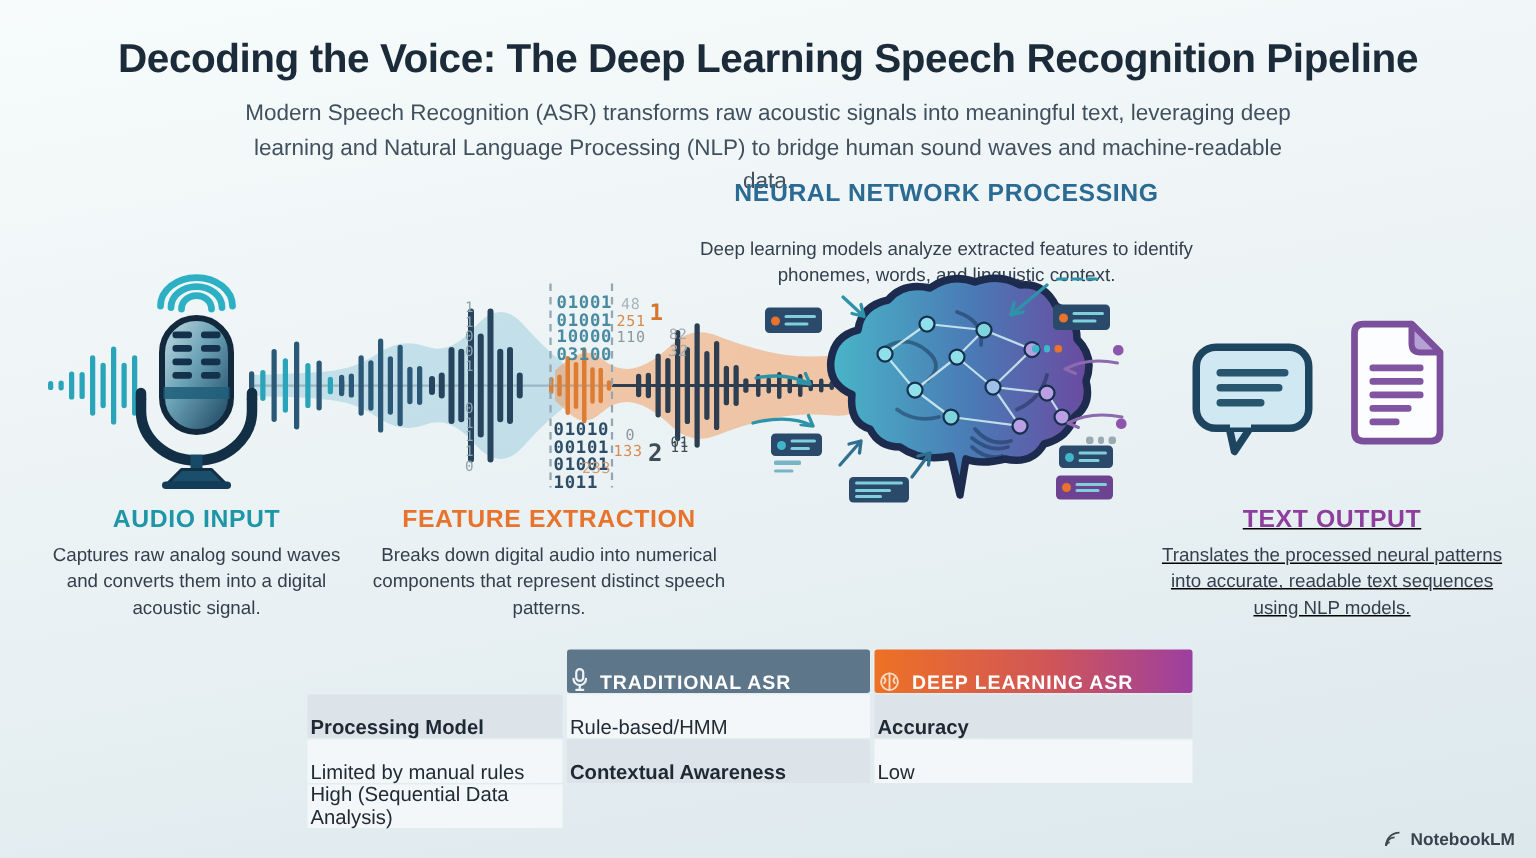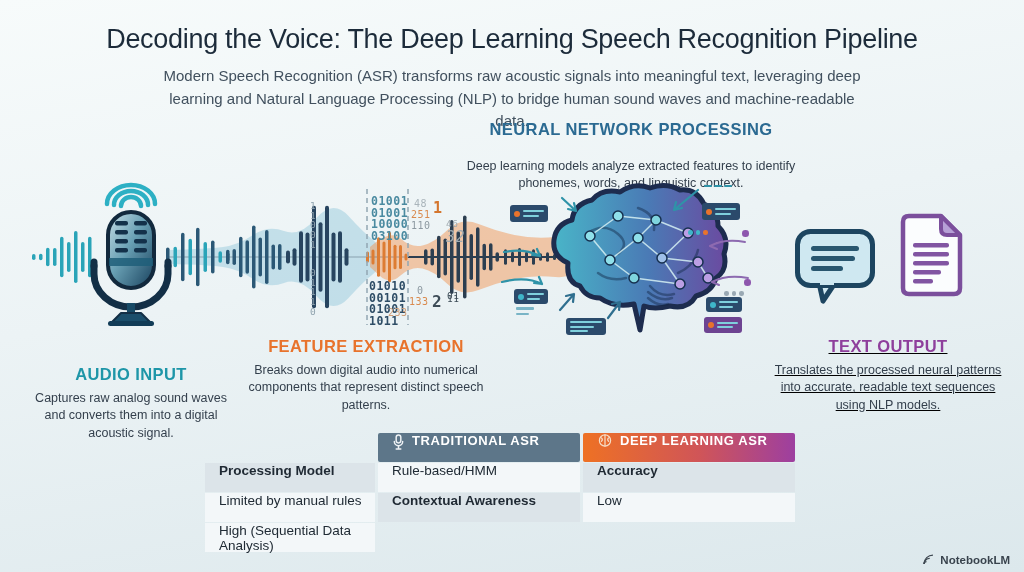--- a/index.html
+++ b/index.html
@@ -4,33 +4,33 @@
 <style>
   * { margin:0; padding:0; box-sizing:border-box; }
   html,body { background:#d9e5ea; font-family:"Liberation Sans", sans-serif; }
   #canvas{
     position:relative; width:1024px; height:572px; margin:0 auto; overflow:hidden;
     background:linear-gradient(170deg,#f7fbfb 0%,#ecf3f5 45%,#dce8ec 100%);
   }
   
   .title{
     position:absolute; top:24px; left:0; width:1024px; text-align:center;
-    font-size:27px; font-weight:normal; color:#1c2b3a; letter-spacing:-0.3px;
+    font-size:27px; font-weight:bold; color:#1c2b3a; letter-spacing:-0.3px;
   }
   .subtitle{
     position:absolute; top:65px; left:152px; width:720px; text-align:center;
     font-size:15px; line-height:1.5; color:#41505e;
   }
   
   .stage-block{ position:absolute; text-align:center; }
   .stage-label{ font-size:16.5px; font-weight:bold; letter-spacing:0.4px; }
   .stage-desc{ margin-top:6px; font-size:12.5px; line-height:1.38; color:#333f4c; }
   #nnp-block{ left:455px; top:120px; width:352px; }
   #nnp-block .stage-desc{ margin-top:19px; }
-  #audio-block{ left:25px; top:337px; width:212px;margin-top:28px; }
+  #audio-block{ left:25px; top:337px; width:212px; }
   #feature-block{ left:240px; top:337px; width:252px; }
   #output-block{ left:768px; top:337px; width:240px;text-decoration:underline; }
   
   .art{ position:absolute; }
   #mic-svg{ left:28px; top:182px; z-index:2; }
   #wave-svg{ left:168px; top:177px; z-index:1; }
   #brain-svg{ left:538px; top:178px; z-index:3; }
   #arrows-svg{ left:490px; top:182px; z-index:4; }
   #bubble-svg{ left:793px; top:227px; z-index:2; }
   #doc-svg{ left:899px; top:213px; z-index:2; }
@@ -54,21 +54,21 @@
   .dots i{ width:4.5px; height:4.5px; border-radius:50%; display:block; }
   .mini-lines{ position:absolute; z-index:5; display:flex; flex-direction:column; gap:3px; }
   .mini-lines i{ display:block; height:2.5px; width:18px; border-radius:1px; background:#79b4c6; }
   .mini-lines i:nth-child(2){ width:13px; }
   
   #comparison-table{
     position:absolute; left:205px; top:433px; z-index:2;
     display:grid; grid-template-columns:170px 202px 212px;
     grid-auto-rows:29px; column-gap:3px; row-gap:1px;
   }
-  .cell{ display:flex; align-items:flex-start; padding-left:14px; font-size:13.5px; color:#202b35; }
+  .cell{ display:flex; align-items:flex-end; padding-left:2px; font-size:13.5px; color:#202b35; }
   .th{ font-size:13px; font-weight:bold; color:#fff; letter-spacing:0.6px; gap:7px;
        border-radius:2px; }
   .th .hicon{ display:flex; align-items:center; }
   .c-label{ background:#dce4e9; font-weight:bold; color:#1f2933; }
   .c-data{ background:#f3f7f9; }
   .th-empty{ background:transparent; }
   
   #watermark{
     position:absolute; right:14px; bottom:6px; z-index:7;
     display:flex; align-items:center; gap:5px;
@@ -371,22 +371,22 @@
 10000
 03100</div>
       <div class="digit-float" style="left: 369px; top: 281px; color: rgb(46, 77, 102); font-size: 11.5px; font-weight: bold;">01010
 00101
 01001
 1011</div>
       <div class="digit-float" style="left: 414px; top: 199px; color: rgb(169, 180, 186); font-size: 10px;">48</div>
       <div class="digit-float" style="left: 411px; top: 210px; color: rgb(217, 138, 78); font-size: 10px;">251</div>
       <div class="digit-float" style="left: 411px; top: 221px; color: rgb(141, 153, 161); font-size: 10px;">110</div>
       <div class="digit-float" style="left: 433px; top: 201px; color: rgb(212, 118, 46); font-size: 15px; font-weight: bold;">1</div>
-      <div class="digit-float" style="left: 446px; top: 219px; color: rgb(159, 169, 175); font-size: 9.5px;">46</div>
-      <div class="digit-float" style="left: 446px; top: 230px; color: rgb(159, 169, 175); font-size: 15px; font-style: italic;">32</div>
+      <div class="digit-float" style="left: 446px; top: 219px; color: rgb(159, 169, 175); font-size: 9.5px;">82</div>
+      <div class="digit-float" style="left: 446px; top: 230px; color: rgb(159, 169, 175); font-size: 10px; font-style: italic;">32</div>
       <div class="digit-float" style="left: 417px; top: 286px; color: rgb(141, 153, 161); font-size: 10px;">0</div>
       <div class="digit-float" style="left: 409px; top: 297px; color: rgb(217, 138, 78); font-size: 10px;">133</div>
       <div class="digit-float" style="left: 388px; top: 308px; color: rgb(207, 157, 119); font-size: 10px;">233</div>
       <div class="digit-float" style="left: 432px; top: 294px; color: rgb(61, 76, 87); font-size: 16px; font-weight: bold;">2</div>
       <div class="digit-float" style="left: 447px; top: 294px; color: rgb(61, 76, 87); font-size: 9.5px;">11</div>
       <div class="digit-float" style="left: 447px; top: 291px; color: rgb(61, 76, 87); font-size: 9.5px;">01</div>
     </div>
 
   <div class="stage-block" id="audio-block">
     <div class="stage-label" style="color: rgb(30, 150, 168);">AUDIO INPUT</div>

